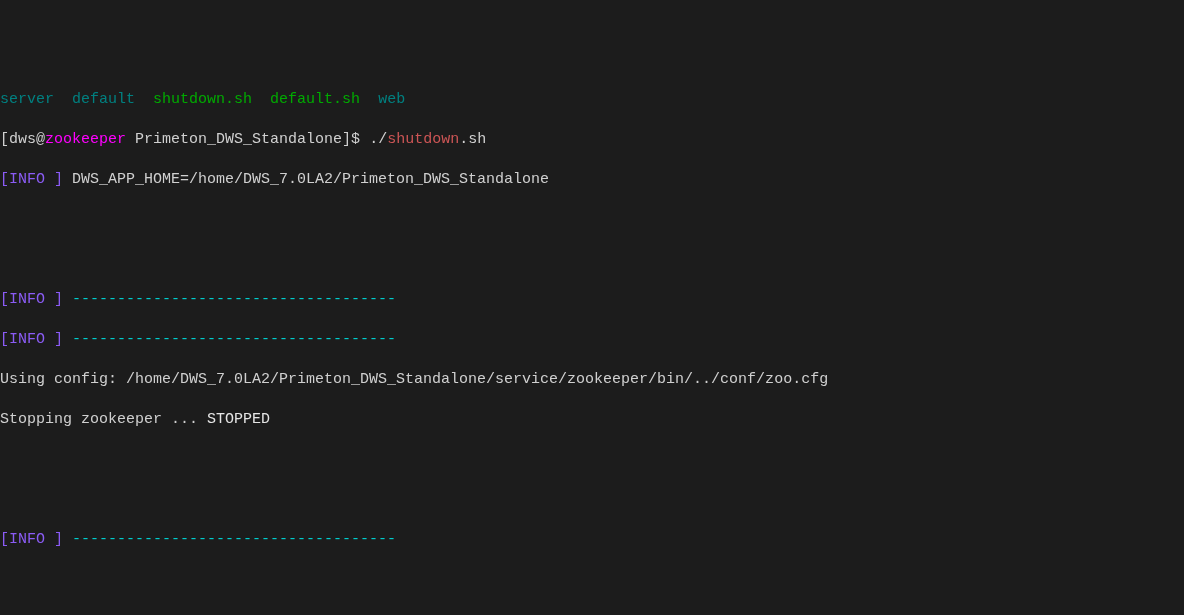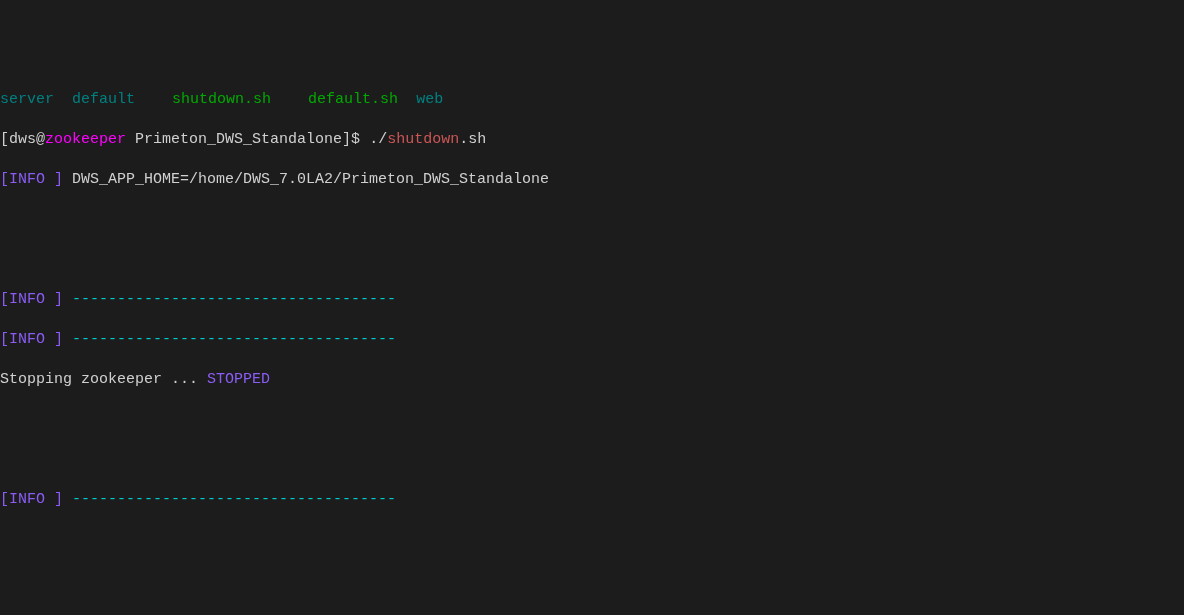--- a/index.html
+++ b/index.html
@@ -18,42 +18,43 @@
       overflow: hidden;
       width: 1184px;
       height: 615px;
     }
     .line {
       display: block;
     }
     .cyan { color: #00cccc; }
     .dim-cyan { color: #008080; }
     .dark-cyan { color: #8b5cf6; }
-    .green { color: #00aa00; margin-left: 19px; }
+    .green { color: #00aa00; }
     .bright-magenta { color: #ff00ff; }
-    .yellow { color: #8b5cf6; }
+    .yellow { color: #e5e5e5; }
     .red { color: #cc5555; margin-top: 44px; }
     .white { color: #d0d0d0; }
     .top-truncated {
       margin-top: -10px;
     }
   </style>
 </head>
 <body>
 
 
 
 <div>
 <span class="line top-truncated"><span class="dim-cyan">server</span>  <span class="dim-cyan">default</span>  <span class="green">shutdown.sh</span>  <span class="green">default.sh</span>  <span class="dim-cyan">web</span></span>
 <span class="line"><span class="white">[</span><span class="white">dws</span><span class="white">@</span><span class="bright-magenta">zookeeper</span><span class="white"> Primeton_DWS_Standalone</span><span class="white">]$ </span><span class="white">./</span><span class="red">shutdown</span><span class="white">.sh</span></span>
 <span class="line"><span class="dark-cyan">[INFO ]</span><span class="white"> DWS_APP_HOME=/home/DWS_7.0LA2/Primeton_DWS_Standalone</span></span>
 <span class="line"> </span>
 <span class="line"> </span>
 <span class="line"><span class="dark-cyan">[INFO ]</span><span class="cyan"> ------------------------------------</span></span>
 <span class="line"><span class="dark-cyan">[INFO ]</span><span class="cyan"> ------------------------------------</span></span>
+<span class="line"><span class="white">Using config: /home/DWS_7.0LA2/Primeton_DWS_Standalone/service/zookeeper/bin/../conf/zoo.cfg</span></span>
 <span class="line"><span class="white">Stopping zookeeper ... </span><span class="yellow">STOPPED</span></span>
 <span class="line"> </span>
 <span class="line"> </span>
 <span class="line"><span class="dark-cyan">[INFO ]</span><span class="cyan"> ------------------------------------</span></span>
 
 
 
 
 
 

